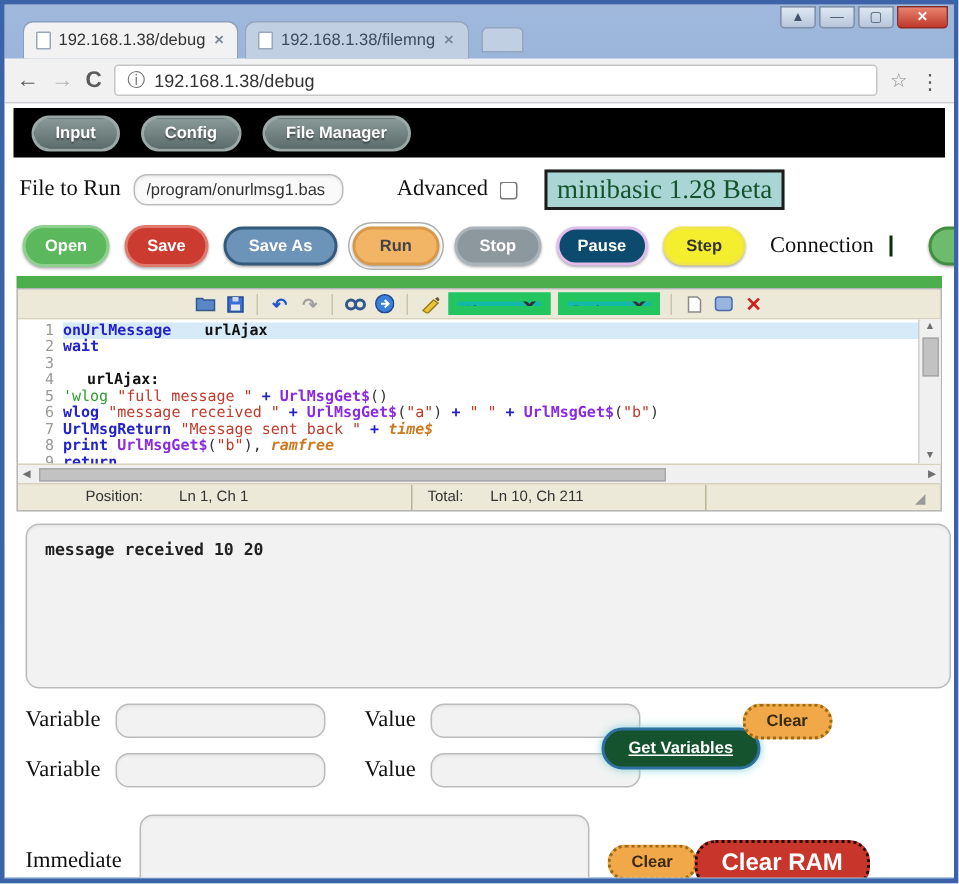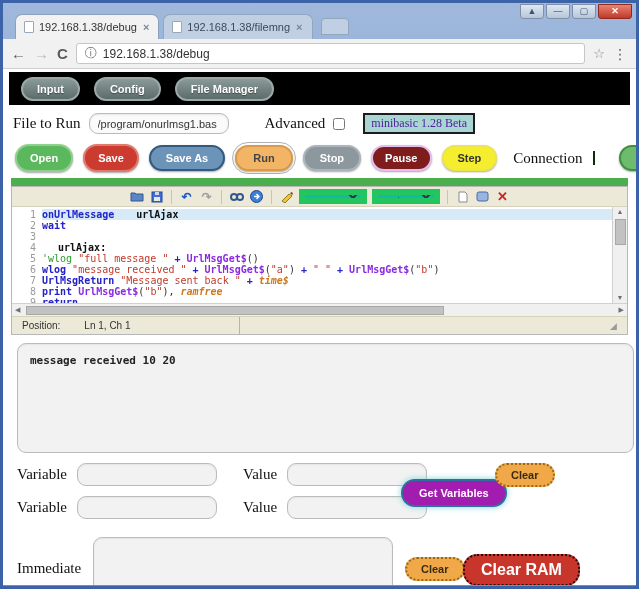--- a/index.html
+++ b/index.html
@@ -47,31 +47,31 @@
              text-shadow:0 1px 1px rgba(0,0,0,.4); }
   .navpill.active { background:linear-gradient(#6cc763,#3f9f3f); border-color:#58b14e; }
 
   .filerow { display:flex; align-items:center; margin:8px 4px 2px 4px; gap:8px; }
   .serif { font-family:"Liberation Serif", serif; font-size:15px; color:#111; }
   .file-input { width:140px; height:21px; border:1px solid #bbb; border-radius:9px; background:#fafafa;
                 font-size:11px; color:#333; padding:0 8px; box-shadow:inset 0 1px 2px rgba(0,0,0,.08); }
   .adv { margin-left:28px; }
   .chk { width:12px; height:12px; margin-right:10px; }
   .version-badge { background:#a9d6d4; border:2px solid #1c1c1c; padding:1px 6px;
-                   font-family:"Liberation Serif", serif; font-size:12px; color:#4c1d95; }
+                   font-family:"Liberation Serif", serif; font-size:18px; color:#14532d; }
 
   .controls { display:flex; align-items:center; gap:10px; margin:10px 4px 6px 6px; }
   .pill { border-radius:14px; padding:6px 13px; font-size:11px; font-weight:bold; color:#fff;
           border:2px solid; box-shadow:0 1px 2px rgba(0,0,0,.35); white-space:nowrap; }
   .p-open { background:#5cb85c; border-color:#8fcf8f; }
   .p-save { background:#cc3b2f; border-color:#e07a6f; }
   .p-saveas { background:#6b94b8; border-color:#33597f; padding:5px 15px; }
   .p-run { background:#f2b566; border-color:#d89a4a; color:#444; outline:1px solid #b0b0b0; outline-offset:2px; padding:5px 16px; }
   .p-stop { background:#8d989e; border-color:#aab4ba; padding:5px 15px; }
-  .p-pause { background:#7f1d1d; border-color:#e2bdee; padding:5px 12px; }
+  .p-pause { background:#0c4a6e; border-color:#e2bdee; padding:5px 12px; }
   .p-step { background:#f5ee2e; border-color:#efe54a; color:#333; padding:5px 14px; }
   .p-reconnect { background:#6dbb6d; border-color:#3f8f3f; margin-left:14px; padding:5px 16px; }
   .conn-label { margin-left:6px; }
   .conn-sq { width:14px; height:14px; border:1px solid #0c2c0c;
              background:repeating-linear-gradient(45deg,#1c551c 0 2px,#2a6e2a 2px 4px); }
 
   .greenbar { height:8px; background:#4cae4c; margin:2px 2px 0 2px; }
 
   
   .editor { border:1px solid #b7b7b7; background:#ece9d8; margin:0 2px; }
@@ -105,38 +105,38 @@
              display:flex; flex-direction:column; justify-content:space-between; align-items:center; }
   .varrow { font-size:7px; color:#707070; line-height:10px; }
   .vthumb { position:absolute; top:12px; left:2px; width:11px; height:26px; background:#c2c2c2; border:1px solid #a8a8a8; }
   .hscroll { height:13px; background:#f0f0f0; border-bottom:1px solid #d6d2bc; position:relative;
              display:flex; align-items:center; justify-content:space-between; padding:0 3px; }
   .harrow { font-size:7px; color:#707070; }
   .hthumb { position:absolute; left:14px; top:2px; width:418px; height:9px; background:#c2c2c2; border:1px solid #a8a8a8; }
 
   .ed-status { height:17px; display:flex; font-size:10px; color:#333; align-items:center; }
   .ed-cell { border-right:1px solid #b9b49a; height:100%; display:flex; align-items:center; gap:24px; padding:0 10px; }
-  .ed-cell.c1 { width:228px; }
+  .ed-cell.c1 { width:228px;margin-left:35px; }
   .ed-cell.c2 { width:196px; gap:18px; }
   .ed-cell.c3 { flex:1; border-right:none; justify-content:flex-end; }
   .grip { color:#9a9a9a; font-size:9px; }
 
   
   .ta { background:#f2f2f2; border:1px solid #bbb; border-radius:9px; resize:none;
         font-family:"DejaVu Sans Mono", monospace; color:#222; box-shadow:inset 0 1px 2px rgba(0,0,0,.06); }
   .output { display:block; width:617px; height:110px; margin:8px 2px 0 8px; padding:10px 12px;
             font-size:11px; font-weight:bold; }
 
   .vars { position:relative; height:62px; margin:10px 2px 0 8px; }
   .var-row { position:absolute; left:0; display:flex; align-items:center; gap:10px; }
   .var-row.r1 { top:0; } .var-row.r2 { top:33px; }
   .small-ta { width:140px; height:23px; padding:3px 8px; font-size:11px; }
   .val-label { margin-left:16px; }
-  .btn-getvars { position:absolute; left:384px; top:16px; background:#a21caf; border-color:#2f6f9f;
-                 box-shadow:0 0 6px #7fd0d8; padding:6px 16px; }
+  .btn-getvars { position:absolute; left:384px; top:16px; background:#14532d; border-color:#2f6f9f;
+                 box-shadow:0 0 6px #7fd0d8; padding:6px 16px;text-decoration:underline; }
   .btn-clear { background:#f0a848; border:2px dotted #9a6a14; color:#3a2a10; padding:4px 14px;
                border-radius:14px; font-size:11px; font-weight:bold; }
   .vars .btn-clear { position:absolute; left:478px; top:0; }
 
   .immediate { position:relative; height:66px; margin:10px 2px 0 8px; display:flex; align-items:center; }
   .imm-ta { width:300px; height:62px; margin-left:12px; padding:6px 8px; font-size:11px; }
   .imm-clear { position:absolute; left:388px; top:22px; }
   .btn-clearram { position:absolute; left:446px; top:19px; background:#c8352a; border:2px dotted #2a0a08;
                   color:#fff; padding:5px 16px; border-radius:14px; font-size:16px; font-weight:bold; }
 </style>
@@ -288,20 +288,24 @@
         <span class="harrow">◀</span>
         <span class="hthumb"></span>
         <span class="harrow">▶</span>
       </div>
 
       <div class="ed-status">
         <div class="ed-cell c1">
           <span>Position:</span>
           <span>Ln 1, Ch 1</span>
         </div>
+        <div class="ed-cell c2">
+          <span>Total:</span>
+          <span>Ln 10, Ch 211</span>
+        </div>
         <div class="ed-cell c3">
           <span class="grip">◢</span>
         </div>
       </div>
     </div>
 
     <textarea class="ta output" style="">message received 10 20</textarea>
 
     <div class="vars">
       <div class="var-row r1">

